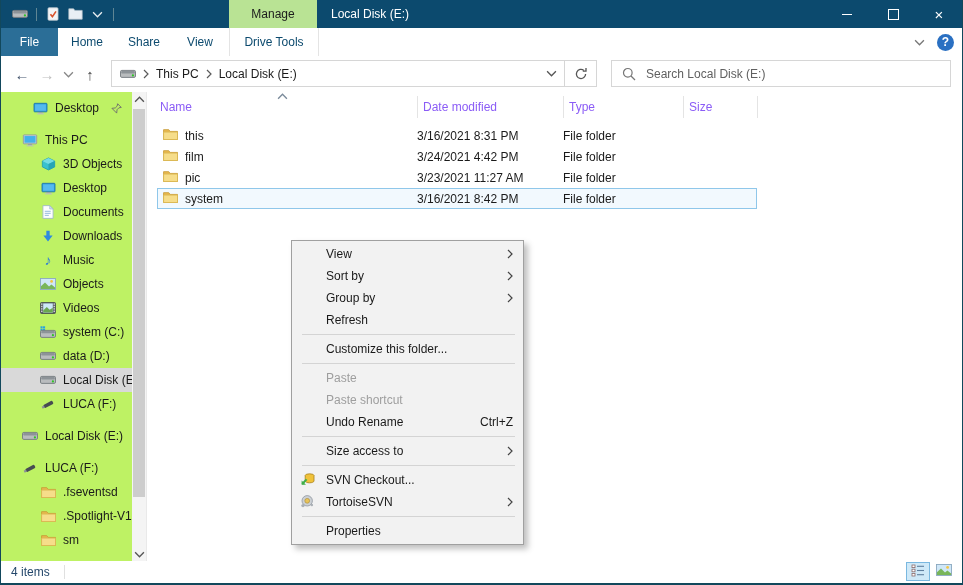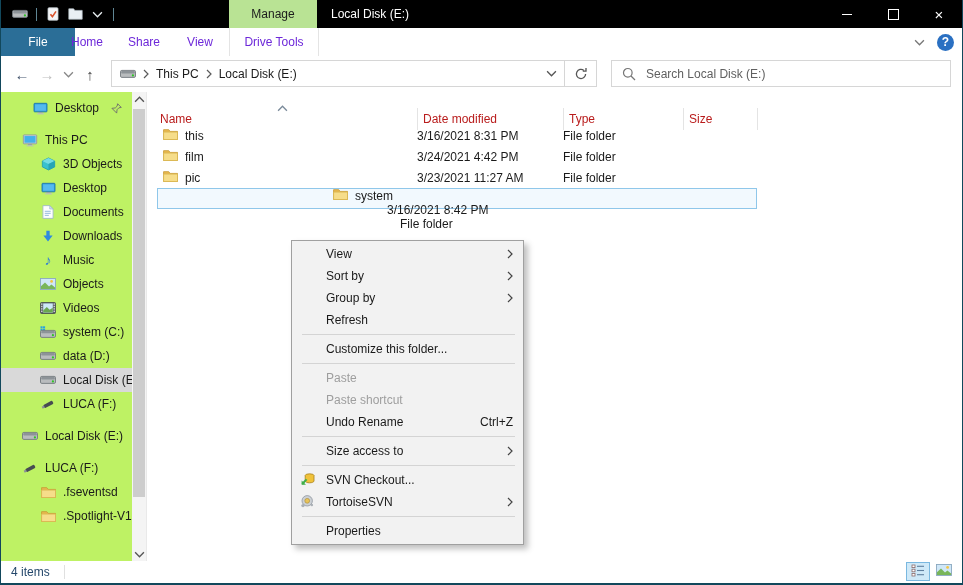--- a/index.html
+++ b/index.html
@@ -3,36 +3,36 @@
 <meta charset="utf-8">
 <style>
   html,body{margin:0;padding:0;background:#888;}
   .window{
     position:relative;width:963px;height:585px;background:#fff;
     font-family:"Liberation Sans","DejaVu Sans",sans-serif;font-size:12px;color:#1a1a1a;
     border-left:1px solid #12485c;border-right:1px solid #12485c;border-bottom:2px solid #12485c;
     box-sizing:border-box;overflow:hidden;
   }
   
-  .titlebar{position:absolute;top:0;left:0;right:0;height:31px;background:#000000;color:#fff;}
+  .titlebar{position:absolute;top:0;left:0;right:0;height:31px;background:#0c4a6e;color:#fff;}
   .qat{position:absolute;left:8px;top:0;height:28px;display:flex;align-items:center;}
   .qat .qicon{display:flex;align-items:center;justify-content:center;width:22px;height:28px;color:#e8eef1;}
   .qat .qsep{width:1px;height:13px;background:#5f8694;margin:0 5px;}
   .manage-tab{position:absolute;left:228px;top:0;width:88px;height:28px;background:#b9e394;color:#1c1c1c;
     display:flex;align-items:center;justify-content:center;}
   .win-title{position:absolute;left:330px;top:0;height:28px;display:flex;align-items:center;color:#fff;}
   .win-controls{position:absolute;right:0;top:0;height:28px;display:flex;}
   .win-btn{width:46px;height:28px;display:flex;align-items:center;justify-content:center;color:#fff;}
   .min-bar{display:block;width:10px;height:1px;background:#fff;}
   .max-box{display:block;width:9px;height:9px;border:1px solid #fff;}
   .close-x{font-size:15px;line-height:1;}
   
   .tabsrow{position:absolute;top:28px;left:0;right:0;height:28px;background:#fff;border-bottom:1px solid #ececec;}
-  .tab{position:absolute;top:0;height:28px;display:flex;align-items:center;justify-content:center;color:#6d28d9;}
-  .tab-file{left:0;width:74px;background:#2b6e97;color:#fff;}
+  .tab{position:absolute;top:0;height:28px;display:flex;align-items:center;justify-content:center;color:#0c4a6e;}
+  .tab-file{left:0;width:57px;background:#2b6e97;color:#fff;}
   .tab-home{left:57px;width:58px;}
   .tab-share{left:115px;width:56px;}
   .tab-view{left:171px;width:56px;}
   .tab-drive{left:228px;width:88px;border-left:1px solid #e4e4e4;border-right:1px solid #e4e4e4;}
   .ribbon-right{position:absolute;right:8px;top:0;height:28px;display:flex;align-items:center;gap:12px;}
   .ribbon-collapse{color:#777;display:flex;align-items:center;}
   .help-circle{display:flex;align-items:center;justify-content:center;width:17px;height:17px;border-radius:50%;
     background:#2a70c2;color:#fff;font-weight:bold;font-size:12px;}
   
   .navbar{position:absolute;top:56px;left:0;right:0;height:36px;background:#fff;border-bottom:1px solid #ececec;}
@@ -69,29 +69,29 @@
   .ind2{padding-left:38px;}
   .gap-before{margin-top:8px;}
   .sb-item.selected{background:#d9d9d9;}
   .sb-pin{margin-left:auto;margin-right:24px;color:#6d6d6d;display:flex;}
   .sb-scroll{position:absolute;top:0;right:0;bottom:0;width:14px;background:#f4f4f4;}
   .sb-scroll .arr{position:absolute;left:0;width:14px;height:14px;display:flex;align-items:center;justify-content:center;color:#555;}
   .arr-up{top:0;} .arr-dn{bottom:0;}
   .sb-thumb{position:absolute;left:1px;top:17px;width:12px;height:388px;background:#cdcdcd;}
   
   .main{flex:1;position:relative;background:#fff;}
-  .hdr{position:absolute;top:0;left:0;right:0;height:30px;color:#b91c1c;margin-top:12px;}
+  .hdr{position:absolute;top:0;left:0;right:0;height:30px;color:#8b5cf6;}
   .hdr .hcell{position:absolute;top:8px;}
   .h-name{left:13px;} .h-date{left:276px;} .h-type{left:422px;} .h-size{left:542px;}
   .hsep{position:absolute;top:4px;width:1px;height:22px;background:#e4e4e4;}
   .hs1{left:270px;} .hs2{left:416px;} .hs3{left:536px;} .hs4{left:610px;}
   .sort-ind{position:absolute;left:130px;top:1px;color:#7a8a9a;display:flex;}
   .rows{position:absolute;top:33px;left:10px;width:600px;}
   .frow{height:21px;display:flex;align-items:center;padding-left:6px;box-sizing:border-box;}
-  .frow.selected{background:#f2f9fe;box-shadow:inset 0 0 0 1px #8fc7ea;flex-direction:column;}
+  .frow.selected{background:#f2f9fe;box-shadow:inset 0 0 0 1px #8fc7ea;}
   .c-name{width:254px;display:flex;align-items:center;gap:7px;}
   .c-date{width:146px;} .c-type{width:120px;} .c-size{width:74px;}
   
   .cmenu{position:absolute;left:290px;top:240px;width:233px;background:#f2f2f2;border:1px solid #a0a0a0;
     box-shadow:4px 4px 6px rgba(0,0,0,.25);padding:2px 0;box-sizing:border-box;z-index:10;}
   .mi{height:22px;display:flex;align-items:center;padding:0 10px 0 34px;position:relative;color:#1a1a1a;}
   .mi .mi-icon{position:absolute;left:8px;top:3px;display:flex;}
   .mi .sub-arrow{margin-left:auto;color:#444;display:flex;}
   .mi .shortcut{margin-left:auto;}
   .mi.disabled{color:#9e9e9e;}
@@ -414,20 +414,29 @@
           <span class="sb-label">.fseventsd</span>
         </div>
         <div class="sb-item ind2">
           <span class="sb-icon">
               <svg width="15" height="12" viewBox="0 0 16 13">
                 <path d="M0.5 1.8 h5.6 l1.5 1.9 h8 v8.8 h-15.1 z" fill="#e8b84e" stroke="#c79a35" stroke-width="0.9"></path>
                 <path d="M0.5 4.4 h15.1 v8.1 h-15.1 z" fill="#f6dd8a" stroke="#d9b651" stroke-width="0.9"></path>
               </svg>
             </span>
           <span class="sb-label">.Spotlight-V10</span>
+        </div>
+        <div class="sb-item ind2">
+          <span class="sb-icon">
+              <svg width="15" height="12" viewBox="0 0 16 13">
+                <path d="M0.5 1.8 h5.6 l1.5 1.9 h8 v8.8 h-15.1 z" fill="#e8b84e" stroke="#c79a35" stroke-width="0.9"></path>
+                <path d="M0.5 4.4 h15.1 v8.1 h-15.1 z" fill="#f6dd8a" stroke="#d9b651" stroke-width="0.9"></path>
+              </svg>
+            </span>
+          <span class="sb-label">sm</span>
         </div>
       </div>
       <div class="sb-scroll">
         <span class="arr arr-up">
             <svg width="11" height="7" viewBox="0 0 10 6">
               <path d="M1 5 L5 1 L9 5" fill="none" stroke="currentColor" stroke-width="1.2"></path>
             </svg>
           </span>
         <span class="sb-thumb"></span>
         <span class="arr arr-dn">

